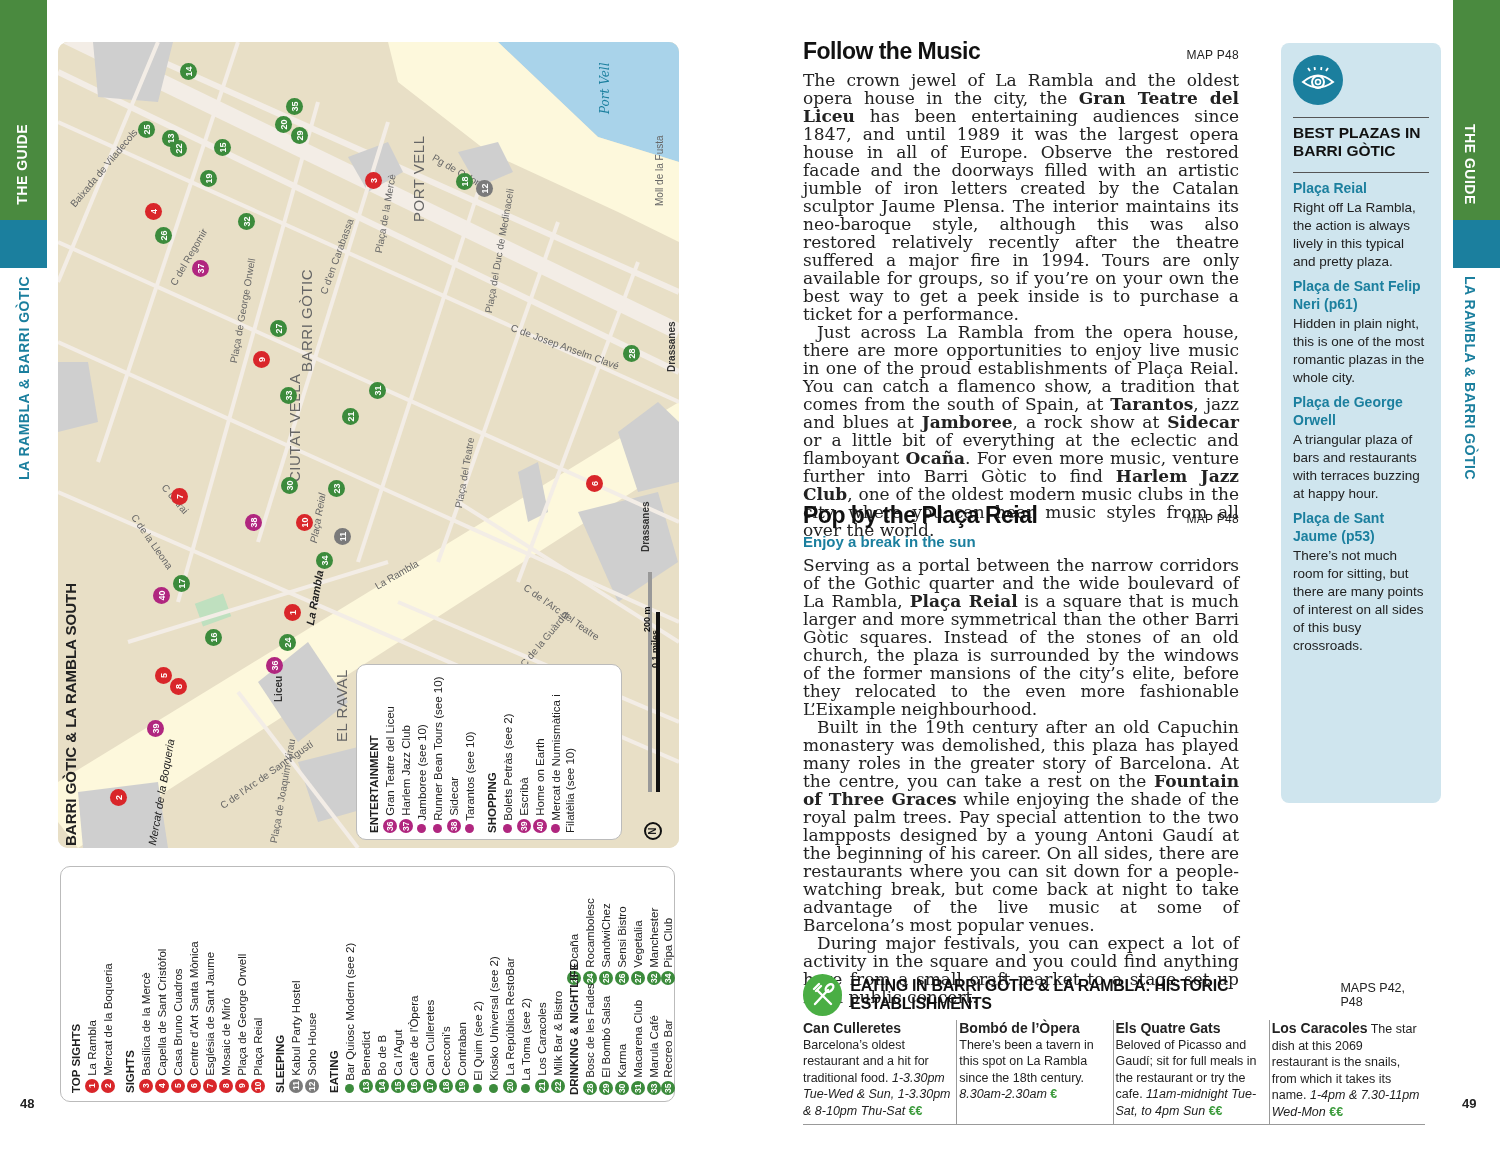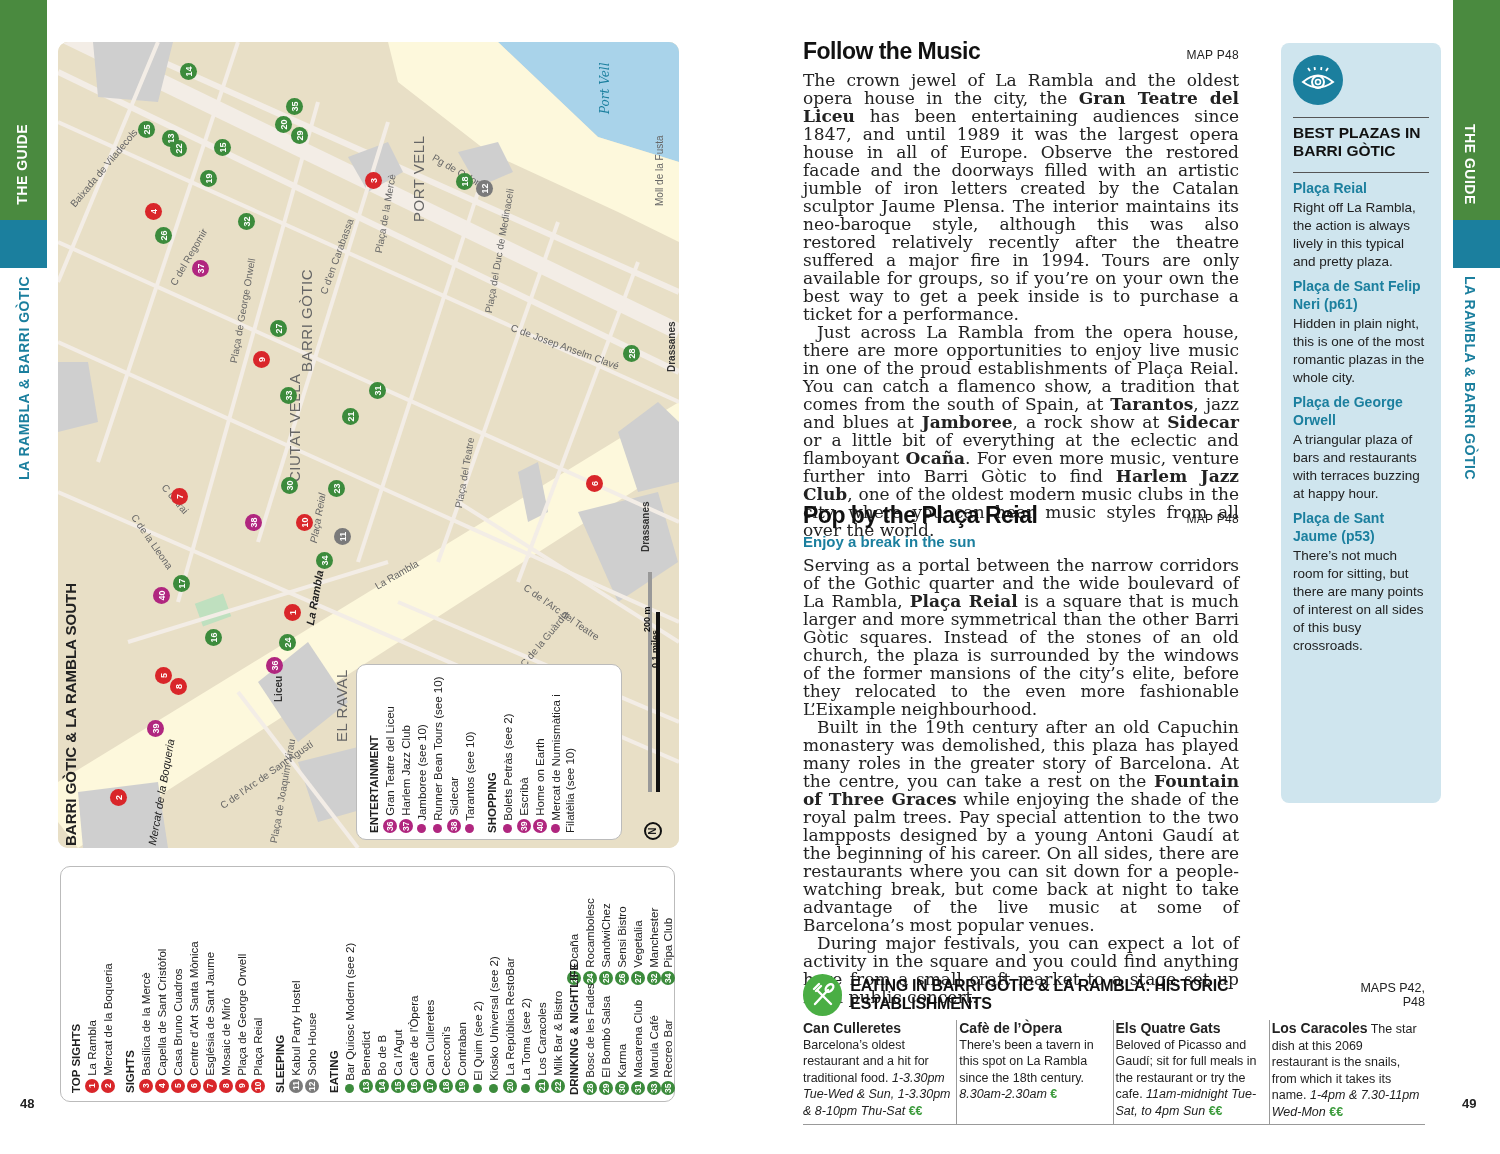--- a/index.html
+++ b/index.html
@@ -52,21 +52,21 @@
   .plazas hr { border: none; border-top: 1.5px solid #555; margin: 12px 0 6px 0; }
   .plazas .box-title { font-weight: bold; font-size: 15.5px; line-height: 18px; color: #111; }
   .plazas .pname { color: #1b7f9e; font-weight: bold; font-size: 14px; line-height: 18px; margin-top: 6px; }
   .plazas .pdesc { font-size: 13.5px; line-height: 18px; color: #222; margin-top: 2px; }
 
   
   .eating { position: absolute; left: 803px; top: 970px; width: 622px; }
   .eat-head { display: flex; align-items: center; height: 50px; }
   .eat-icon { width: 42px; height: 42px; border-radius: 50%; background: #4aae44; display: flex; align-items: center; justify-content: center; margin-right: 8px; }
   .eat-title { font-weight: bold; font-size: 16px; letter-spacing: -0.3px; color: #111; }
-  .eat-maps { margin-left: auto; font-size: 12.5px; color: #222; text-align: right; }
+  .eat-maps { margin-left: auto; font-size: 12.5px; color: #222; }
   .eat-cols { display: flex; border-bottom: 1.5px solid #999; }
   .eat-col { flex: 1; padding: 0 4px 4px 2px; border-left: 1.5px solid #999; font-size: 12.5px; line-height: 16.5px; color: #222; }
   .eat-col:first-child { border-left: none; padding-left: 0; }
   .eat-col .ename { font-weight: bold; font-size: 14px; }
   .eat-col .hours { font-style: italic; }
   .eat-col .price { color: #3c9b3c; font-weight: bold; }
 </style>
 </head>
 <body>
 
@@ -343,21 +343,21 @@
     </div>
     <div class="eat-title">EATING IN BARRI GÒTIC &amp; LA RAMBLA: HISTORIC ESTABLISHMENTS</div>
     <div class="eat-maps">MAPS P42, P48</div>
   </div>
   <div class="eat-cols">
     <div class="eat-col">
       <div class="ename">Can Culleretes</div>
       <span>Barcelona’s oldest restaurant and a hit for traditional food.</span> <span class="hours">1-3.30pm Tue-Wed &amp; Sun, 1-3.30pm &amp; 8-10pm Thu-Sat</span> <span class="price">€€</span>
     </div>
     <div class="eat-col">
-      <div class="ename">Cafè de l’Òpera</div>
+      <div class="ename">Bombó de l’Òpera</div>
       <span>There’s been a tavern in this spot on La Rambla since the 18th century.</span> <span class="hours">8.30am-2.30am</span> <span class="price">€</span>
     </div>
     <div class="eat-col">
       <div class="ename">Els Quatre Gats</div>
       <span>Beloved of Picasso and Gaudí; sit for full meals in the restaurant or try the cafe.</span> <span class="hours">11am-midnight Tue-Sat, to 4pm Sun</span> <span class="price">€€</span>
     </div>
     <div class="eat-col">
       <span class="ename">Los Caracoles</span> <span>The star dish at this 2069 restaurant is the snails, from which it takes its name.</span> <span class="hours">1-4pm &amp; 7.30-11pm Wed-Mon</span> <span class="price">€€</span>
     </div>
   </div>

